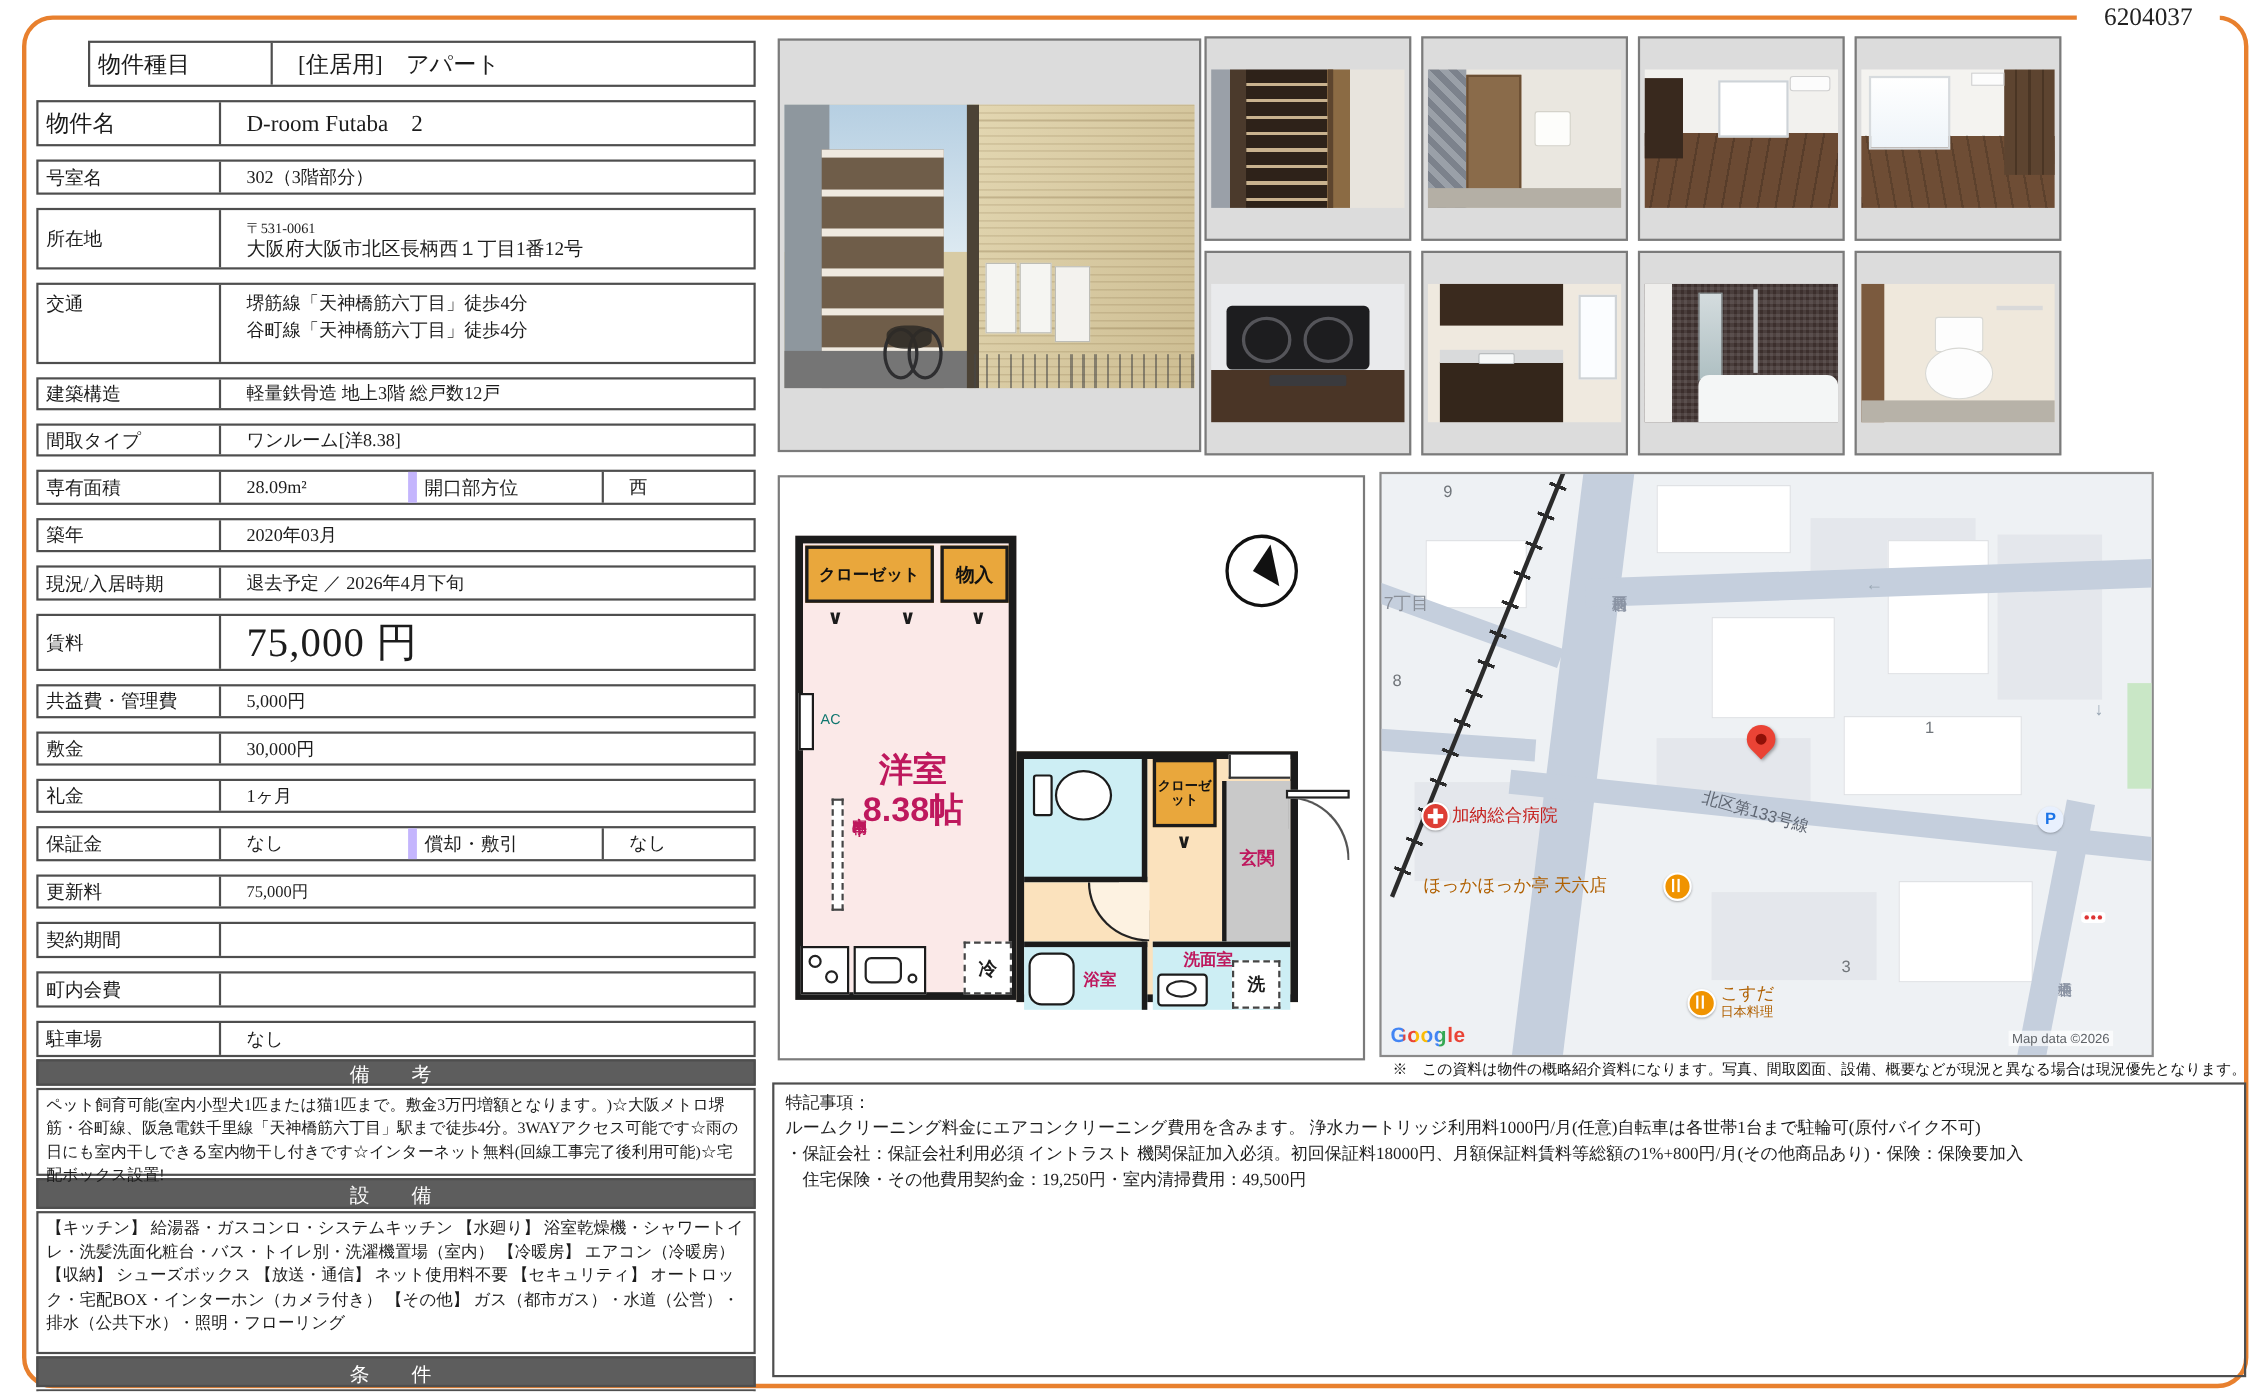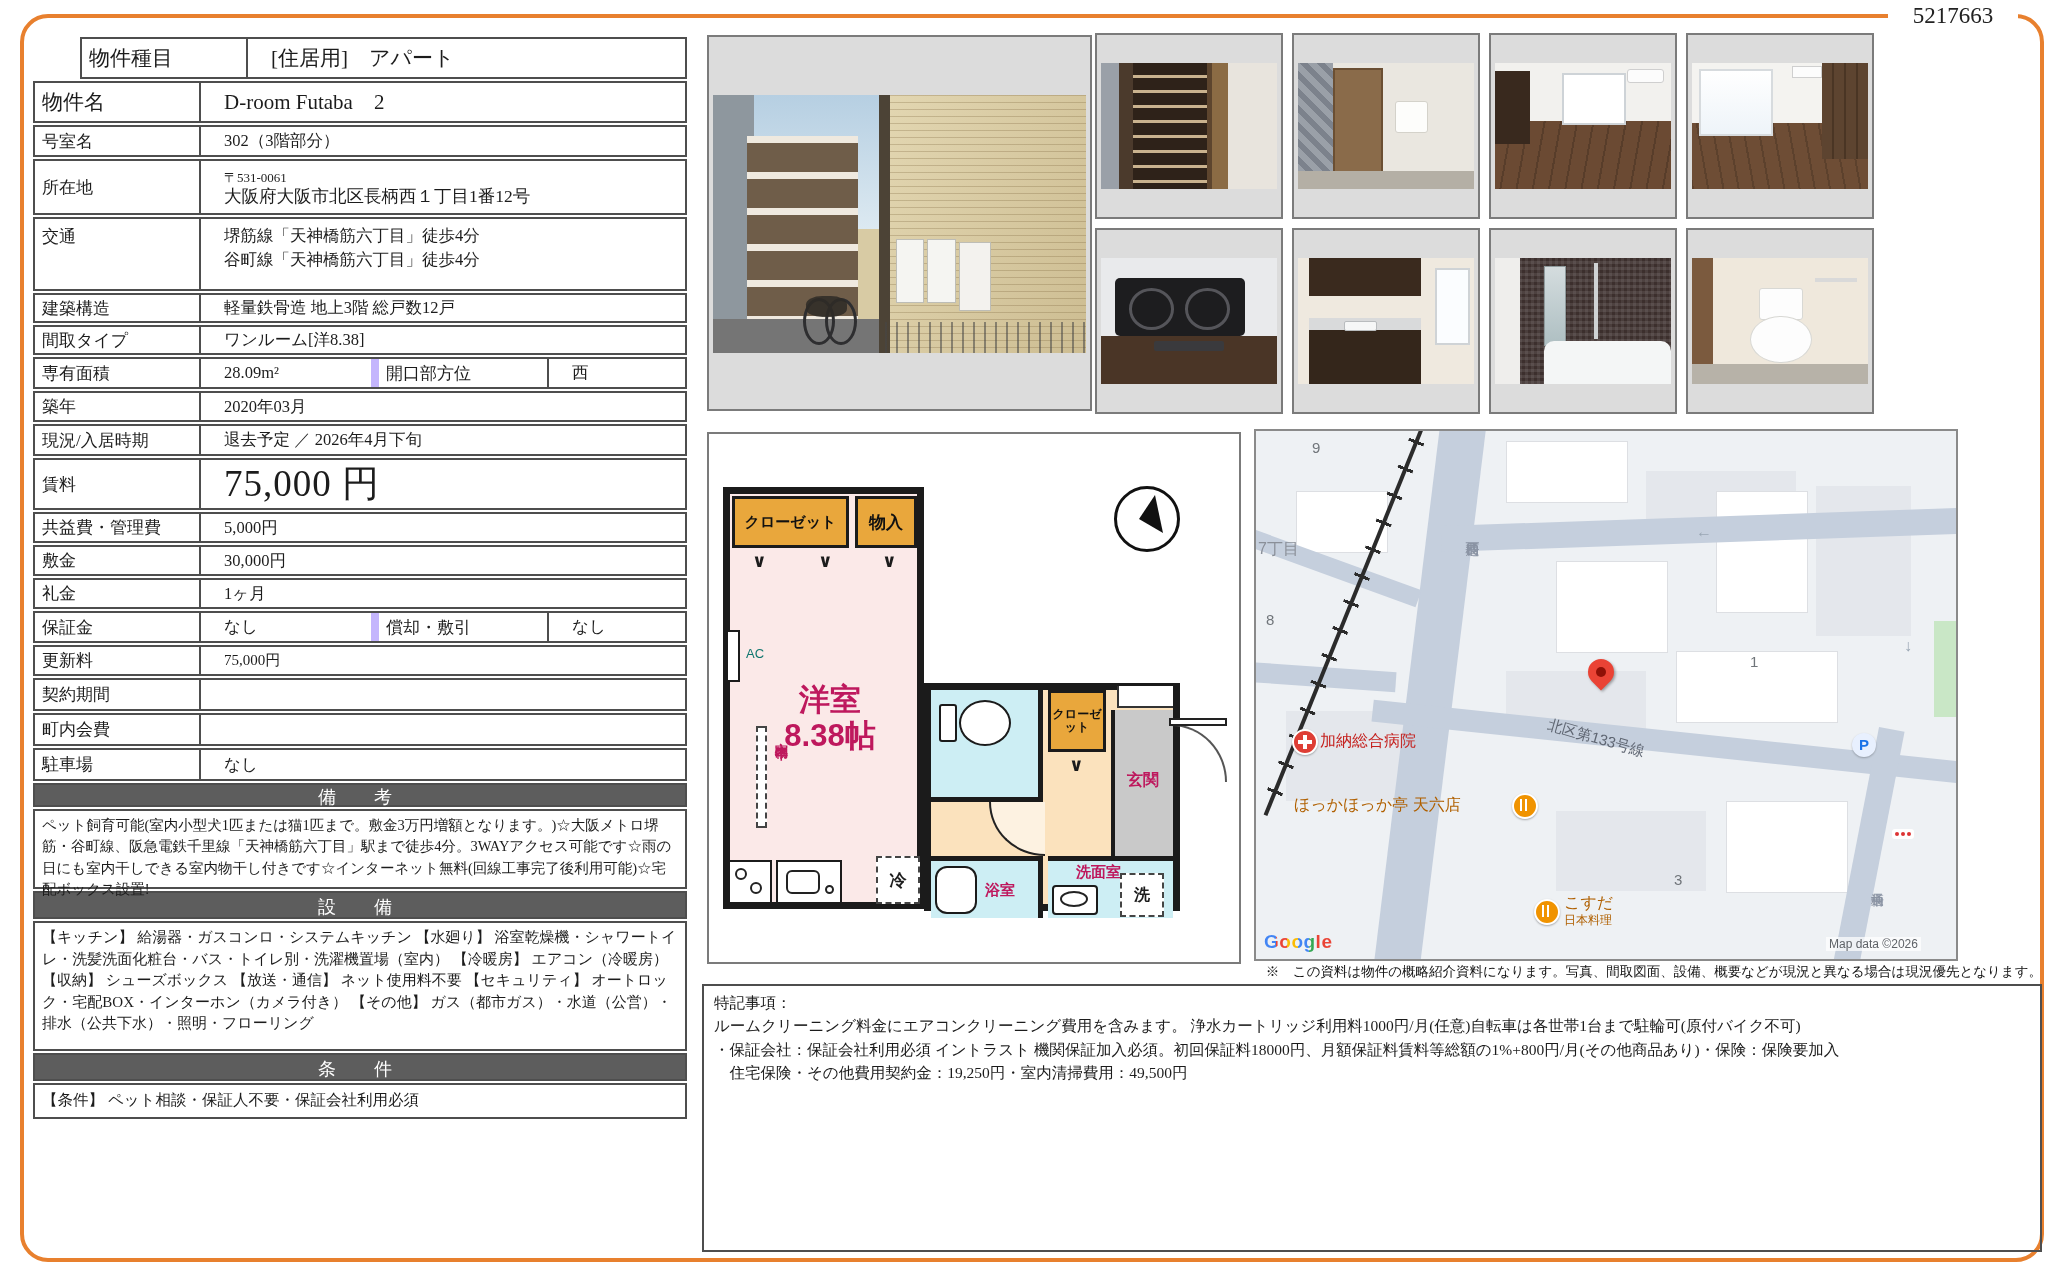--- a/index.html
+++ b/index.html
@@ -4,21 +4,21 @@
 <style>
   html,body{margin:0;padding:0;background:#fff;}
   .page{position:relative;width:2056px;height:1265px;background:#fff;overflow:hidden;
         font-family:"Liberation Serif","DejaVu Serif",serif;color:#1c1c1c;}
   .frame{position:absolute;left:20px;top:14px;width:2016px;height:1240px;
          border:4px solid #e8802e;border-radius:28px;}
   .doc-number{position:absolute;left:1888px;top:2px;width:130px;height:28px;line-height:28px;
               background:#fff;text-align:center;font-size:23px;color:#222;z-index:6;}
   
   .spec-table{position:absolute;left:33px;top:37px;width:654px;}
-  .trow{display:flex;border:2px solid #4e4e4e;background:#fff;margin-top:2px;box-sizing:border-box;}
+  .trow{display:flex;border:2px solid #4e4e4e;background:#fff;margin-top:12px;box-sizing:border-box;}
   .trow:first-child{margin-top:0;margin-left:47px;}
   .tlabel{width:166px;border-right:2px solid #4e4e4e;padding:1px 7px;display:flex;align-items:center;
           font-size:17px;box-sizing:border-box;flex-shrink:0;}
   .tvalue{flex:1;padding:1px 23px;display:flex;align-items:center;font-size:16.5px;white-space:pre-line;}
   .tv-mid{flex:none;width:178px;border-right:8px solid #c4b5fd;box-sizing:border-box;}
   .tl2{width:170px;border-right:2px solid #4e4e4e;padding:1px 7px;display:flex;align-items:center;
        font-size:17px;box-sizing:border-box;flex-shrink:0;}
   .big{font-size:21px;}
   .rent{font-size:37px;letter-spacing:1px;border-radius:10px;}
   .addr-wrap{display:block;line-height:1.2;padding-top:3px;}
@@ -62,21 +62,21 @@
          -webkit-background-clip:text;background-clip:text;color:transparent;}
   .disclaimer{position:absolute;left:700px;top:963px;width:1342px;text-align:right;font-size:13.5px;color:#111;}
   .special-box{position:absolute;left:702px;top:984px;width:1340px;height:268px;border:2px solid #4e4e4e;
                box-sizing:border-box;padding:5px 10px;font-size:15.5px;line-height:1.5;word-break:break-all;}
 </style>
 </head>
 <body>
 
 <div class="page">
   <div class="frame"></div>
-  <div class="doc-number">5217663</div>
+  <div class="doc-number">6204037</div>
 
   <div class="spec-table">
     <div class="trow" style="height:42px">
       <div class="tlabel big">物件種目</div>
       <div class="tvalue big">[住居用]　アパート</div>
     </div>
     <div class="trow" style="height:42px">
       <div class="tlabel big">物件名</div>
       <div class="tvalue big">D-room Futaba　2</div>
     </div>

